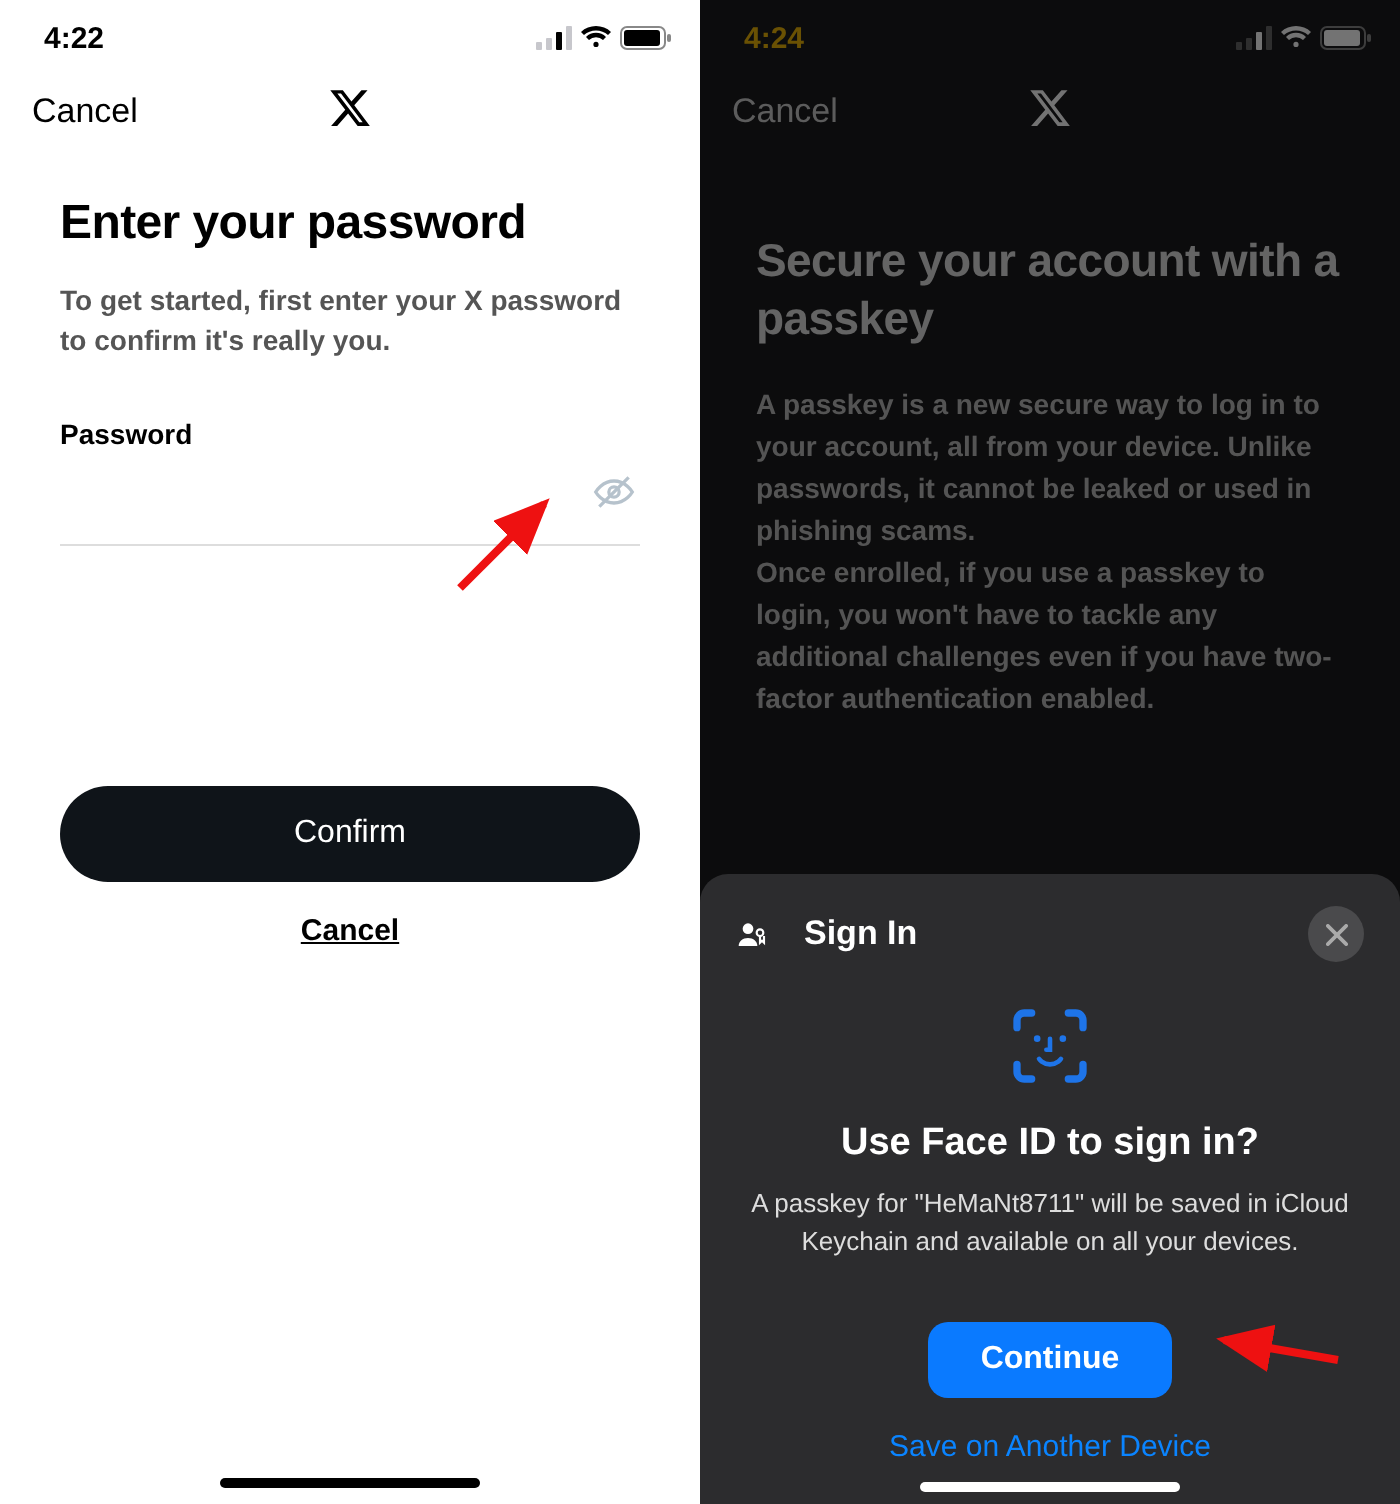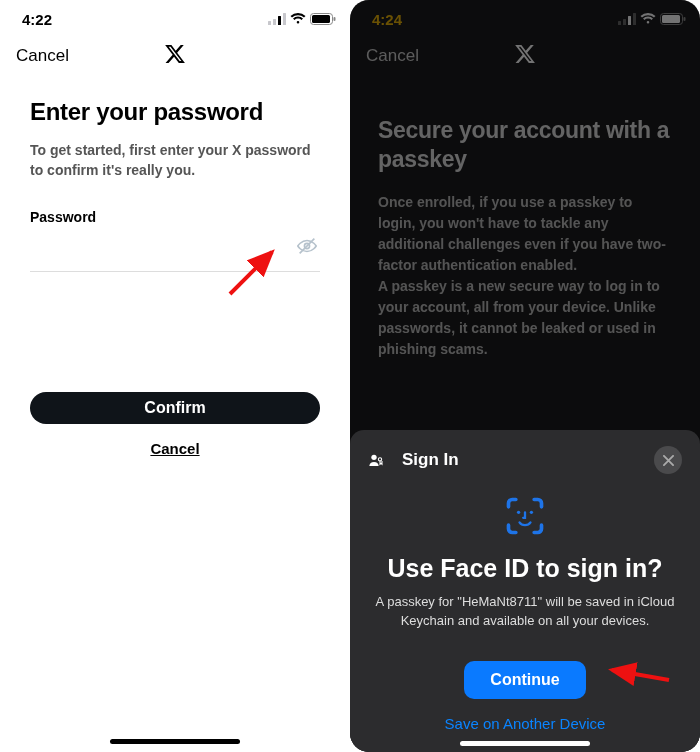--- a/index.html
+++ b/index.html
@@ -8,21 +8,20 @@
       width: 700px;
       height: 752px;
       display: flex;
       position: relative;
     }
     .pane {
       width: 350px;
       height: 752px;
       position: relative;
       overflow: hidden;
-      border-radius: 19px;
     }
     
     .left { background: #fff; color: #000; }
     .statusbar {
       display: flex;
       justify-content: space-between;
       align-items: center;
       padding: 6px 14px 2px 22px;
       font-size: 15px;
       font-weight: 600;
@@ -62,23 +61,23 @@
       color: #b6c2cc;
       cursor: pointer;
     }
     .btn-confirm {
       margin: 120px 0 16px 0;
       width: 100%;
       background: #0f1419;
       color: #fff;
       border: none;
       border-radius: 28px;
-      height: 32px;
+      height: 48px;
       font-size: 16px;
-      font-weight: 700;
+      font-weight: 400;
       cursor: pointer;
     }
     .btn-cancel-text {
       display: block;
       text-align: center;
       font-size: 15px;
       font-weight: 700;
       text-decoration: underline;
       color: #000;
       cursor: pointer;
@@ -135,21 +134,21 @@
       border-radius: 50%;
       display: flex;
       align-items: center;
       justify-content: center;
       color: #bbb;
       font-size: 14px;
       cursor: pointer;
     }
     .faceid-block { text-align: center; }
     .faceid-icon { margin: 12px auto 16px auto; display: block; }
-    .faceid-title { font-size: 25px; font-weight: 700; margin-bottom: 10px; }
+    .faceid-title { font-size: 19px; font-weight: 700; margin-bottom: 10px; }
     .faceid-desc { font-size: 13px; color: #ddd; line-height: 1.45; padding: 0 4px; margin-bottom: 30px; }
     .btn-continue {
       display: block;
       margin: 0 auto 16px auto;
       background: #0a7aff;
       color: #ffffff;
       border: none;
       border-radius: 10px;
       padding: 10px 26px;
       font-size: 16px;
@@ -253,22 +252,22 @@
     <span class="cancel">Cancel</span>
     <span class="logo">
       <svg width="22" height="22" viewBox="0 0 24 24">
           <path fill="#fff" d="M18.244 2.25h3.308l-7.227 8.26 8.502 11.24H16.17l-5.214-6.817L4.99 21.75H1.68l7.73-8.835L1.254 2.25H8.08l4.713 6.231zm-1.161 17.52h1.833L7.084 4.126H5.117z"></path>
         </svg>
     </span>
   </div>
   <div class="right-bg-content">
     <h1 class="heading-r">Secure your account with a passkey</h1>
     <div class="body-r">
+      <p>A passkey is a new secure way to log in to your account, all from your device. Unlike passwords, it cannot be leaked or used in phishing scams.</p>
       <p>Once enrolled, if you use a passkey to login, you won't have to tackle any additional challenges even if you have two-factor authentication enabled.</p>
-      <p>A passkey is a new secure way to log in to your account, all from your device. Unlike passwords, it cannot be leaked or used in phishing scams.</p>
     </div>
   </div>
   <div class="dim-overlay"></div>
 
   <div class="sheet">
     <div class="sheet-header">
       <span class="signin-holder">
         <svg width="16" height="16" viewBox="0 0 24 24">
             <circle cx="9" cy="8" r="4" fill="#fff"></circle>
             <path d="M2 21c0-3.5 3-6 7-6s7 2.5 7 6" fill="#fff"></path>

